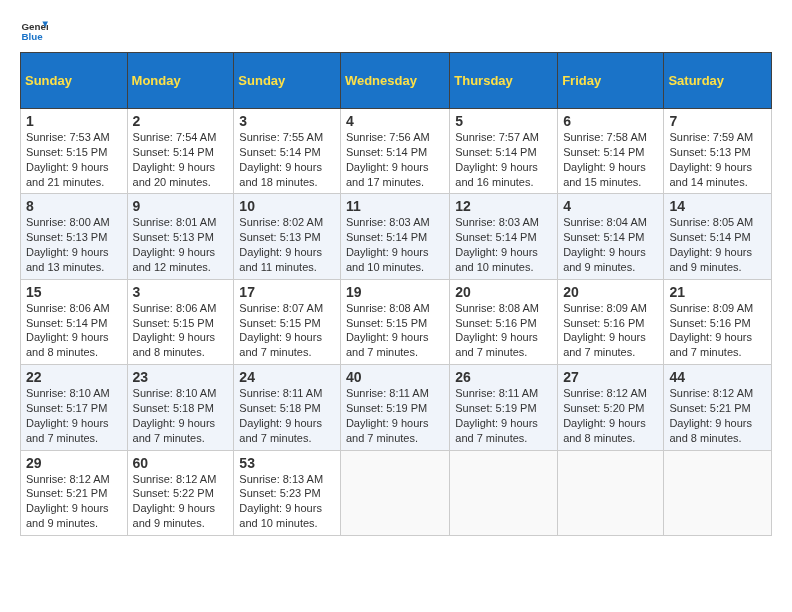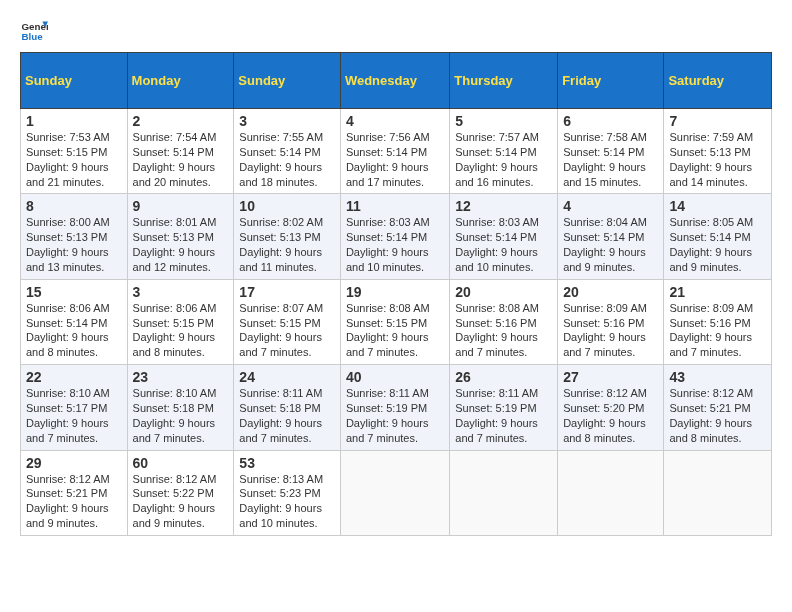--- a/index.html
+++ b/index.html
@@ -221,21 +221,21 @@
         </td>
         <td>
           <span class="day-number">26</span>
           <div class="day-info">Sunrise: 8:11 AM<br>Sunset: 5:19 PM<br>Daylight: 9 hours and 7 minutes.</div>
         </td>
         <td>
           <span class="day-number">27</span>
           <div class="day-info">Sunrise: 8:12 AM<br>Sunset: 5:20 PM<br>Daylight: 9 hours and 8 minutes.</div>
         </td>
         <td>
-          <span class="day-number">43</span>
+          <span class="day-number">44</span>
           <div class="day-info">Sunrise: 8:12 AM<br>Sunset: 5:21 PM<br>Daylight: 9 hours and 8 minutes.</div>
         </td>
       </tr>
       <tr>
         <td>
           <span class="day-number">29</span>
           <div class="day-info">Sunrise: 8:12 AM<br>Sunset: 5:21 PM<br>Daylight: 9 hours and 9 minutes.</div>
         </td>
         <td>
           <span class="day-number">60</span>

